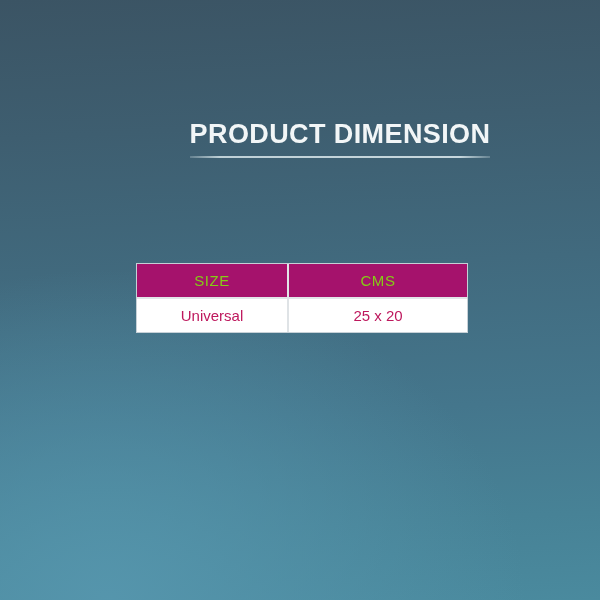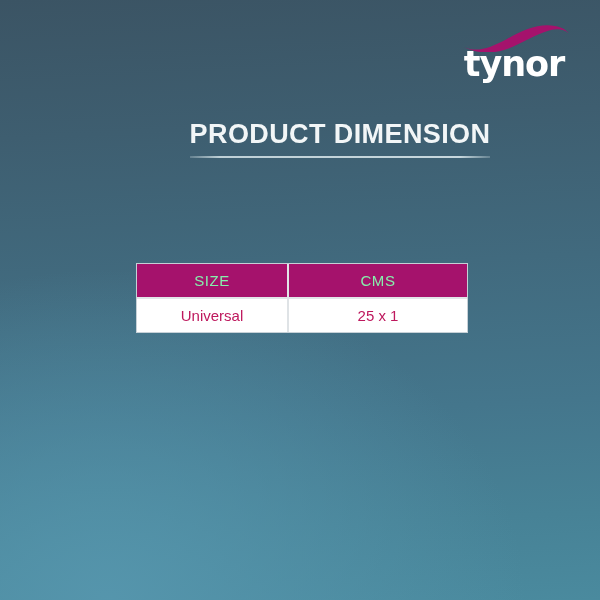--- a/index.html
+++ b/index.html
@@ -99,21 +99,21 @@
     padding: 0;
     text-align: center;
     vertical-align: middle;
     font-weight: normal;
   }
   .col-size  { width: 150px; }
   .col-cms   { width: 178px; }
 
   .th-cell {
     background: #a5126c;
-    color: #86efac;
+    color: #84cc16;
     font-family: "Liberation Sans", sans-serif;
     font-size: 15px;
     letter-spacing: 0.6px;
     border-right: 2px solid #e2e5e8;
     border-bottom: 2px solid #e2e5e8;
   }
   .th-cell.last { border-right: none; margin-left: 6px; }
 
   .td-cell {
     background: #ffffff;
@@ -122,41 +122,34 @@
     font-size: 15px;
     border-right: 2px solid #dfe3e6;
   }
   .td-cell.last { border-right: none; }
 </style>
 </head>
 <body>
 
 <div id="slide">
 
-  <div id="logo">
-    <svg id="logo-swoosh" viewBox="0 0 106 28" preserveAspectRatio="none">
-      <path d="M1,23 C14,29 27,24 44,15 C60,6 76,-1 92,2 C99,3.2 103,6 105.6,9.2
-               C101,5.2 94,4.2 86,6.6 C71,11 57,21 41,26 C26,30.5 11,28.5 1,23 Z" fill="#a5126c"></path>
-    </svg>
-    <div id="logo-word">tynor</div>
-  </div>
 
   <div id="title-block">
     <div id="page-title">PRODUCT DIMENSION</div>
     <div id="title-rule"></div>
   </div>
 
   <table id="dimension-table">
     <thead>
       <tr>
         <th class="th-cell col-size">SIZE</th>
         <th class="th-cell col-cms last">CMS</th>
       </tr>
     </thead>
     <tbody>
       <tr>
         <td class="td-cell col-size">Universal</td>
-        <td class="td-cell col-cms last">25 x 1</td>
+        <td class="td-cell col-cms last">25 x 20</td>
       </tr>
     </tbody>
   </table>
 
 </div>
 
 </body></html>

